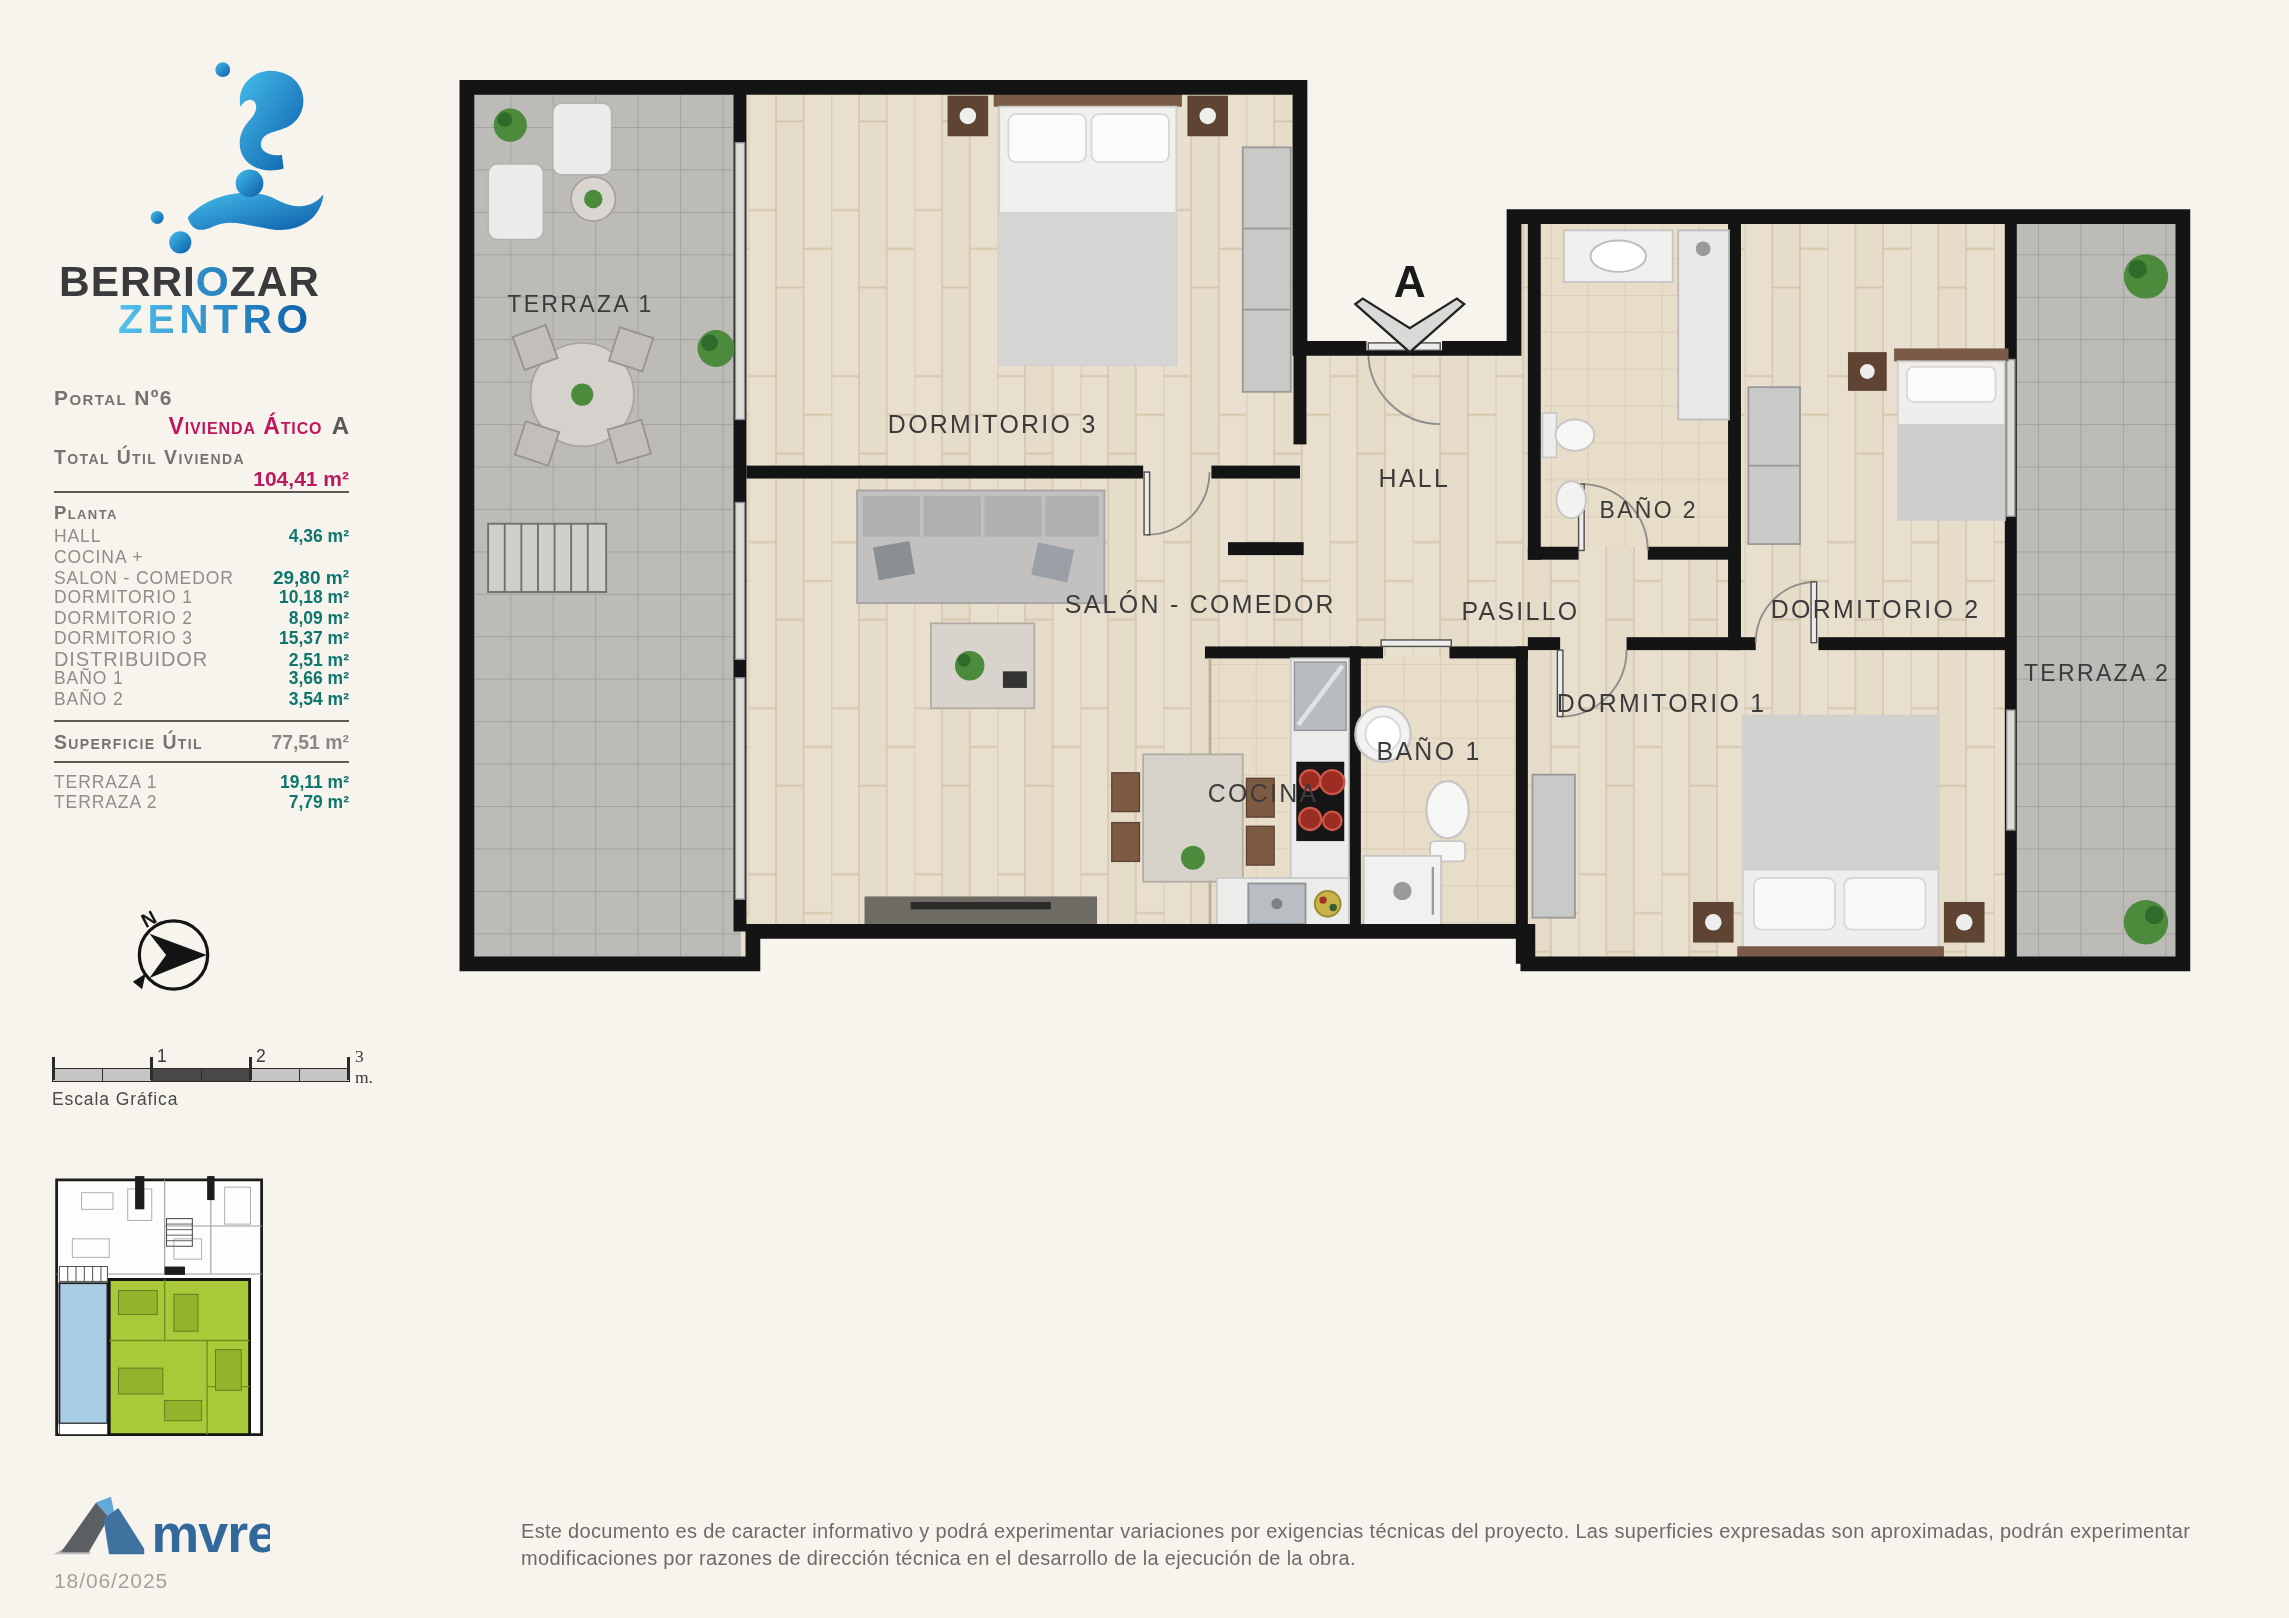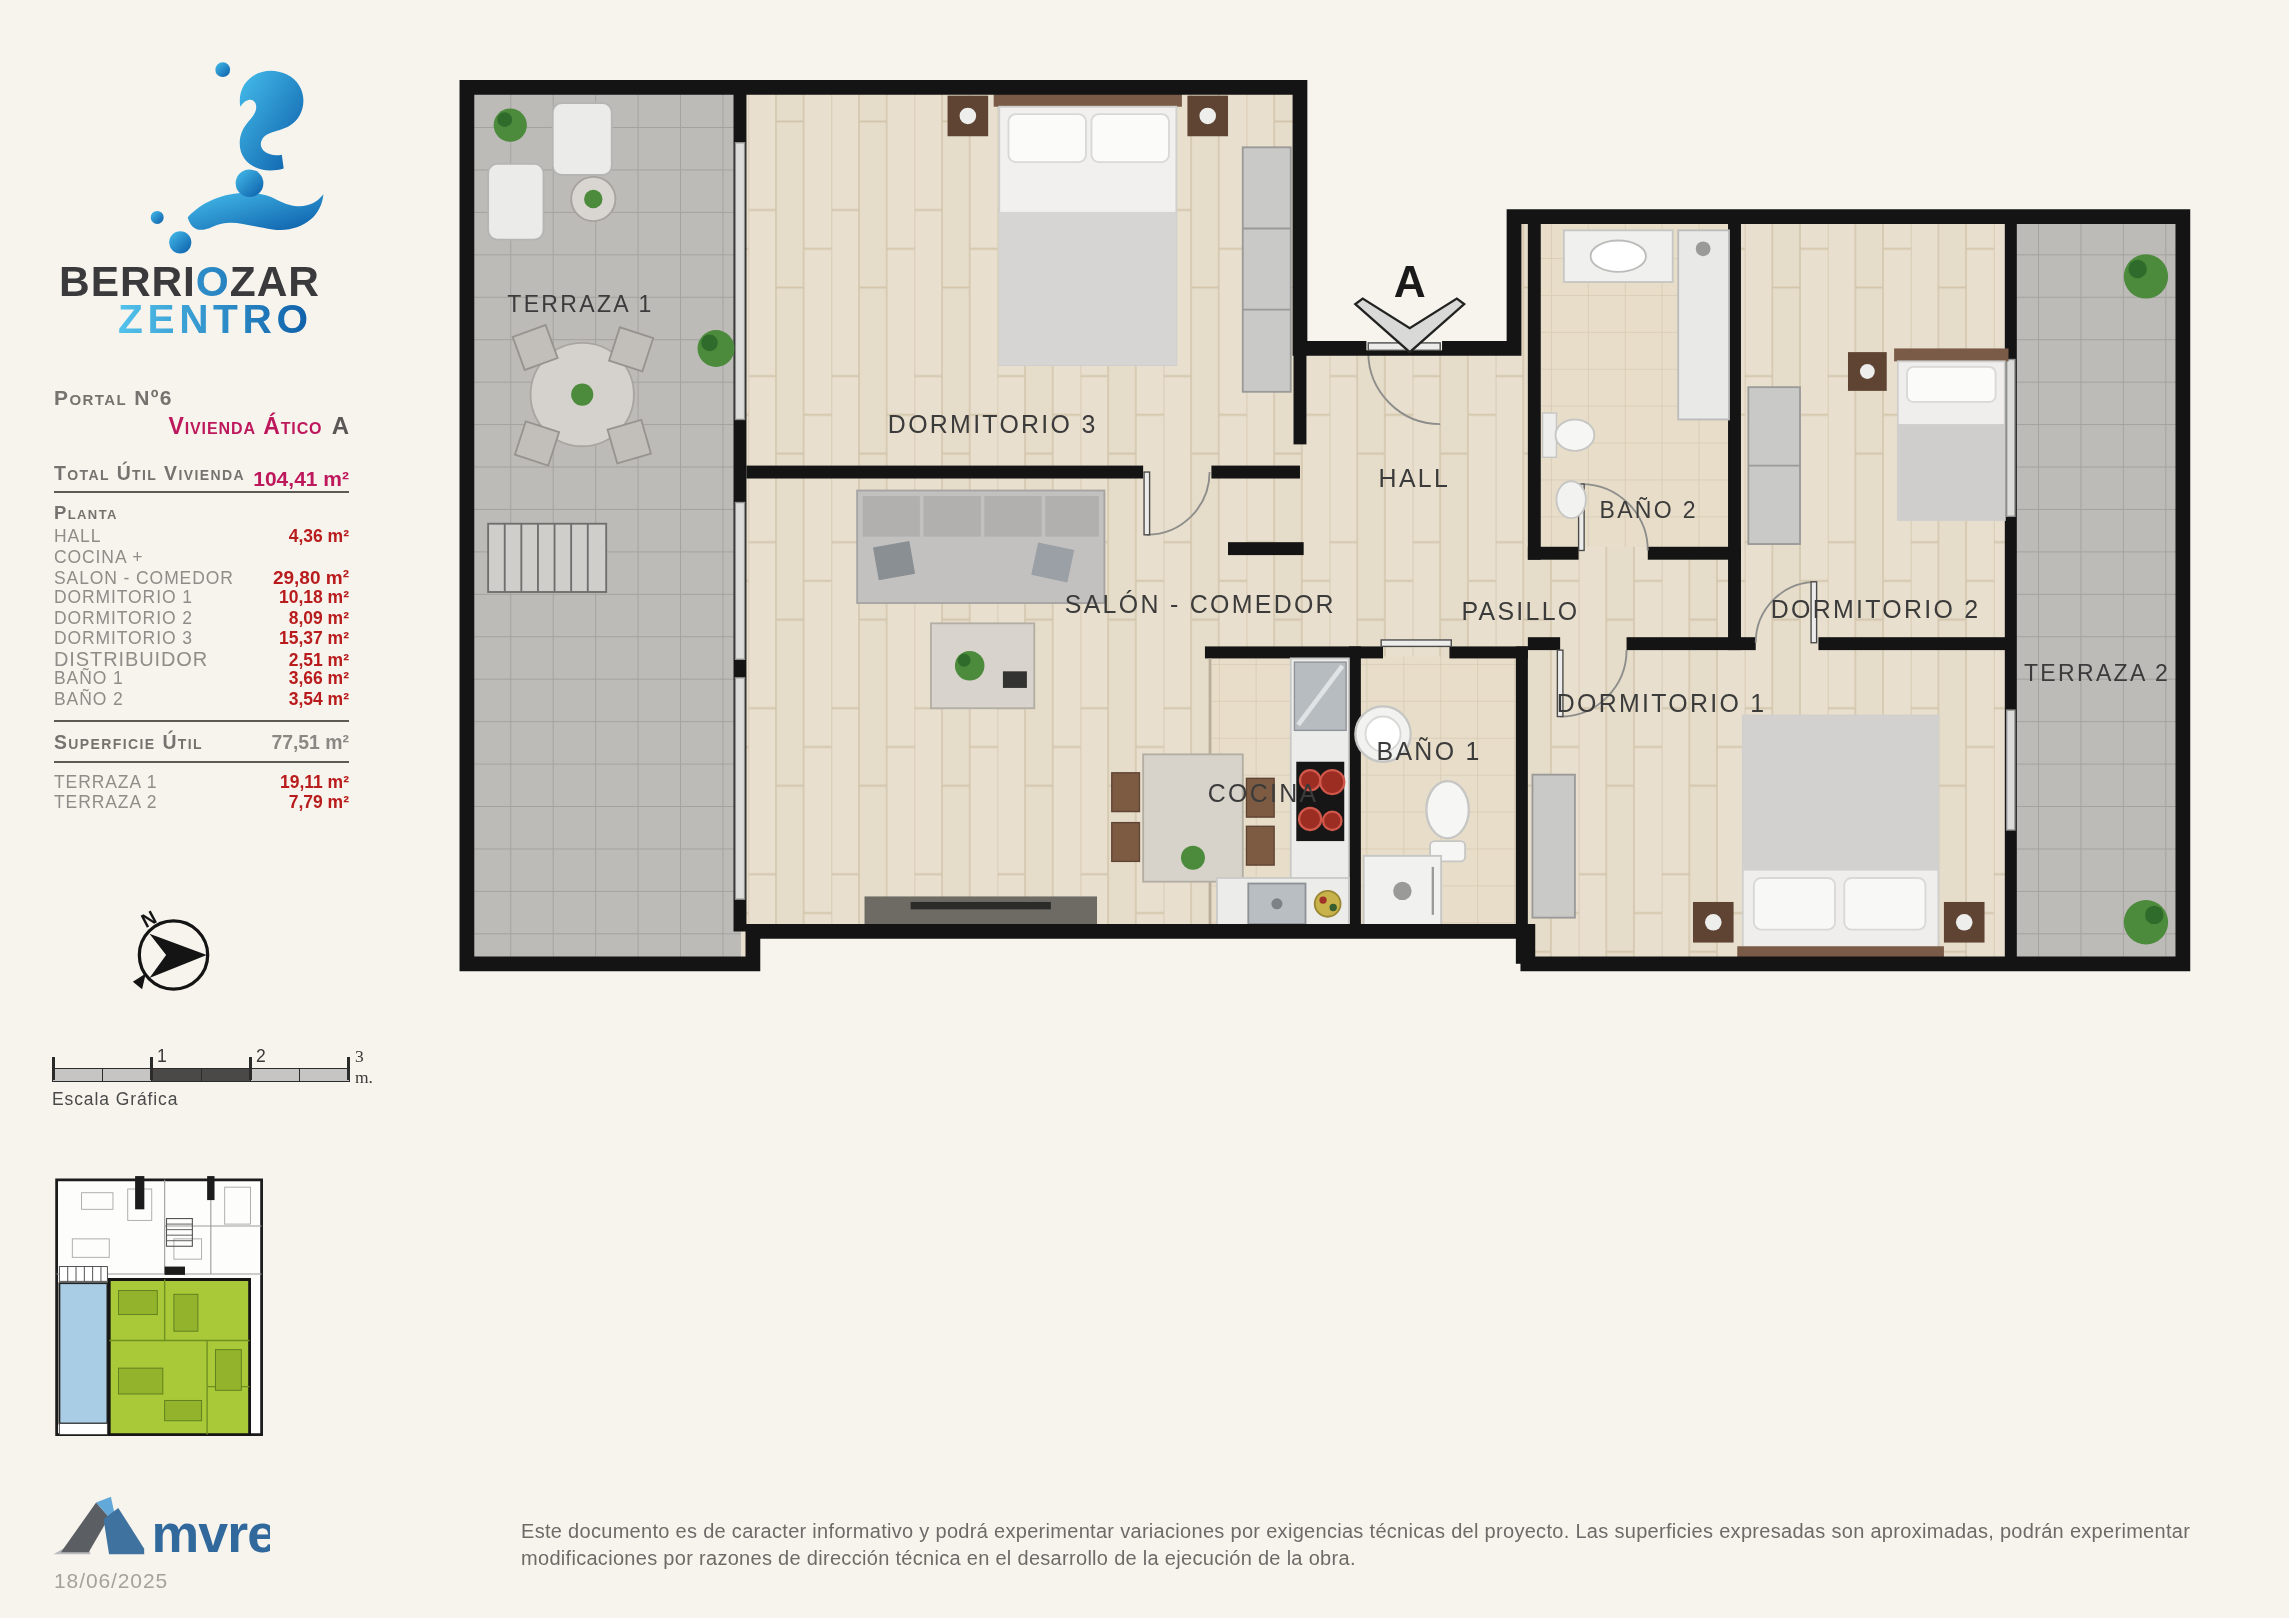--- a/index.html
+++ b/index.html
@@ -10,21 +10,21 @@
     -webkit-font-smoothing:antialiased;
   }
   .abs{position:absolute;}
   
   .panel{left:54px;top:386px;width:295px;}
   .p-row{position:absolute;left:0;width:100%;display:flex;justify-content:space-between;align-items:baseline;}
   .sc{font-variant:small-caps;}
   .h-gray{color:#75736f;font-weight:bold;letter-spacing:1.4px;}
   .orange{color:#be185d;font-weight:bold;}
   .gray{color:#8f8d89;}
-  .val{color:#b91c1c;font-weight:bold;}
+  .val{color:#0f766e;font-weight:bold;}
   .hr{position:absolute;left:0;width:100%;border-top:2.8px solid #5d5953;}
   
   .scalebar{left:52px;top:1048px;width:305px;height:65px;}
   .sb-seg{position:absolute;top:20px;height:12px;}
   .sb-tick{position:absolute;background:#2b2b2b;}
   .sb-lbl{position:absolute;top:-1.8px;color:#3a3a3a;font-size:17.5px;}
   .sb-cap{position:absolute;top:41px;left:0;color:#4a4a4a;font-size:17.5px;letter-spacing:0.9px;}
   
   .disclaimer{left:521px;top:1518px;width:1712px;color:#6d6b68;font-size:20px;line-height:1.35;letter-spacing:0.3px;}
   .date{left:54px;top:1569px;color:#a5a29d;font-size:21px;letter-spacing:0.9px;}
@@ -63,21 +63,21 @@
 </div>
 
 <div class="abs panel">
   <div class="p-row" style="top:0px;">
       <span class="sc h-gray" style="font-size:21px;">Portal Nº6</span>
     </div>
   <div class="p-row" style="top:26px;justify-content:flex-end;">
     <span class="sc orange" style="font-size:23px;letter-spacing:0.9px;">Vivienda Ático</span>
     <span style="color:#5a5856;font-weight:bold;font-size:24px;margin-left:9.2px;">A</span>
   </div>
-  <div class="p-row" style="top:76px;">
+  <div class="p-row" style="top:60px;">
       <span class="sc h-gray" style="font-size:19.4px;">Total Útil Vivienda</span>
     </div>
   <div class="p-row" style="top:81px;justify-content:flex-end;">
       <span class="orange" style="font-size:21px;">104,41 m²</span>
     </div>
   <div class="hr" style="top:105px;"></div>
   <div class="p-row" style="top:116px;">
       <span class="sc h-gray" style="font-size:18.5px;">Planta</span>
     </div>
 

